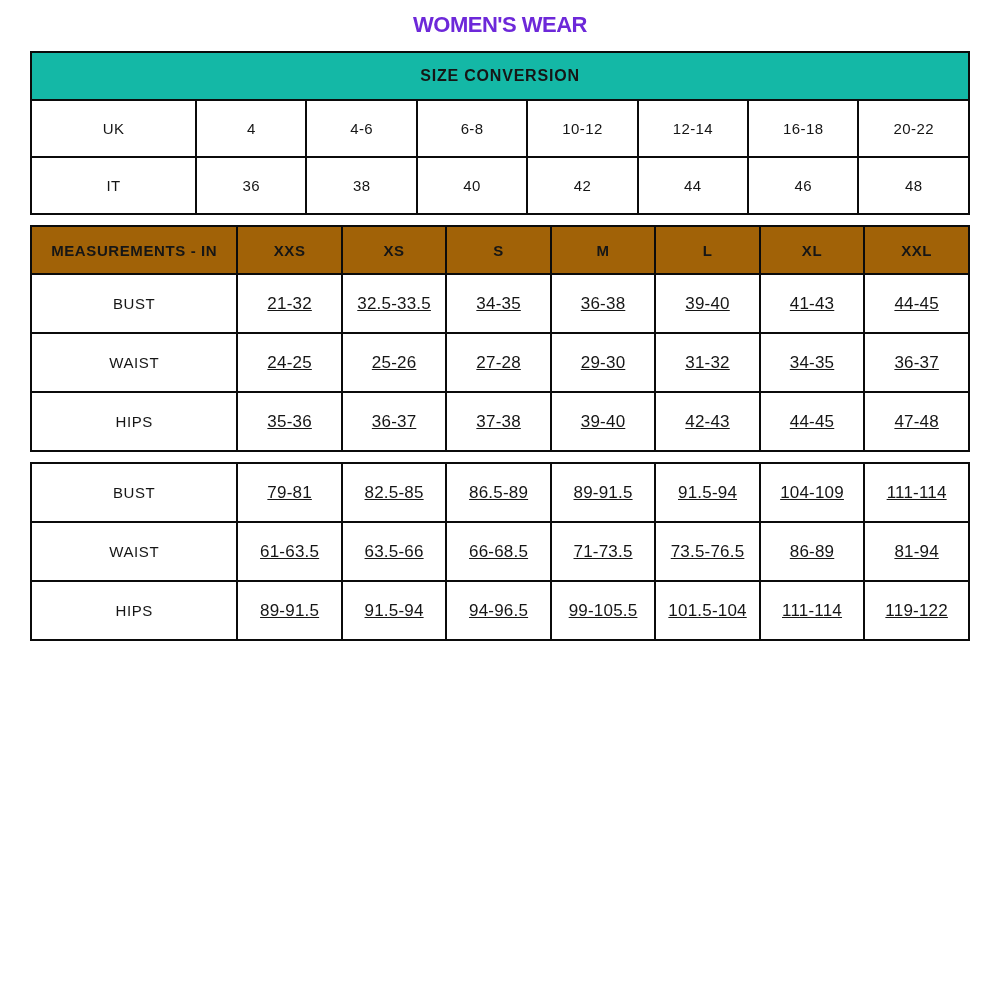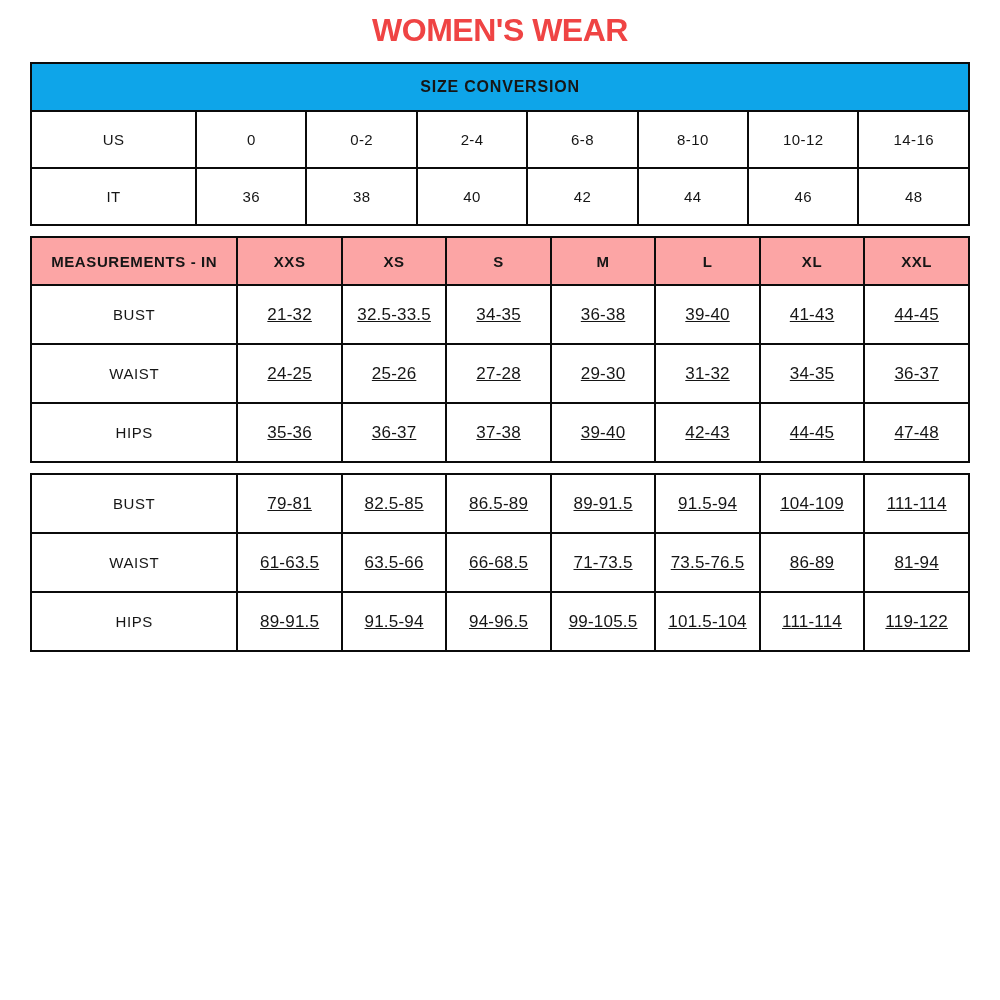--- a/index.html
+++ b/index.html
@@ -12,24 +12,24 @@
   .page {
     width: 1000px;
     height: 1000px;
     box-sizing: border-box;
     padding: 12px 30px 0 30px;
     background: #ffffff;
   }
   .title {
     margin: 0 0 13px 0;
     text-align: center;
-    font-size: 32px;
+    font-size: 22px;
     font-weight: bold;
     letter-spacing: -0.5px;
-    color: #ef4444;
+    color: #6d28d9;
   }
   table {
     width: 100%;
     border-collapse: collapse;
     table-layout: fixed;
     margin: 0 0 10px 0;
   }
   td {
     border: 2px solid #0b0b0b;
     text-align: center;
@@ -38,30 +38,30 @@
     overflow: hidden;
   }
   
   #t1 td {
     height: 55px;
     font-size: 15px;
     letter-spacing: 0.4px;
   }
   #t1 td.banner {
     height: 46px;
-    background: #0ea5e9;
+    background: #14b8a6;
     font-weight: bold;
     font-size: 16px;
     letter-spacing: 0.8px;
   }
   
   .mtable td { height: 57px; }
   .mtable td.hd {
     height: 46px;
-    background: #fca5a5;
+    background: #a16207;
     font-weight: bold;
     font-size: 15px;
     letter-spacing: 0.6px;
   }
   .mtable td.label { font-size: 15px; letter-spacing: 0.6px; }
   .mtable td.val   { font-size: 17px; letter-spacing: 0.2px; text-decoration: underline; }
 </style>
 </head>
 <body>
 
@@ -77,28 +77,28 @@
       <col style="width:11.77%">
         <col style="width:11.77%">
         <col style="width:11.77%">
       <col style="width:11.78%">
     </colgroup>
     <tbody>
         <tr>
           <td class="banner" colspan="8">SIZE CONVERSION</td>
         </tr>
         <tr>
-          <td class="cell">US</td>
-          <td class="cell">0</td>
-          <td class="cell">0-2</td>
-          <td class="cell">2-4</td>
+          <td class="cell">UK</td>
+          <td class="cell">4</td>
+          <td class="cell">4-6</td>
           <td class="cell">6-8</td>
-          <td class="cell">8-10</td>
           <td class="cell">10-12</td>
-          <td class="cell">14-16</td>
+          <td class="cell">12-14</td>
+          <td class="cell">16-18</td>
+          <td class="cell">20-22</td>
         </tr>
         <tr>
           <td class="cell">IT</td>
           <td class="cell">36</td>
           <td class="cell">38</td>
           <td class="cell">40</td>
           <td class="cell">42</td>
           <td class="cell">44</td>
           <td class="cell">46</td>
           <td class="cell">48</td>

